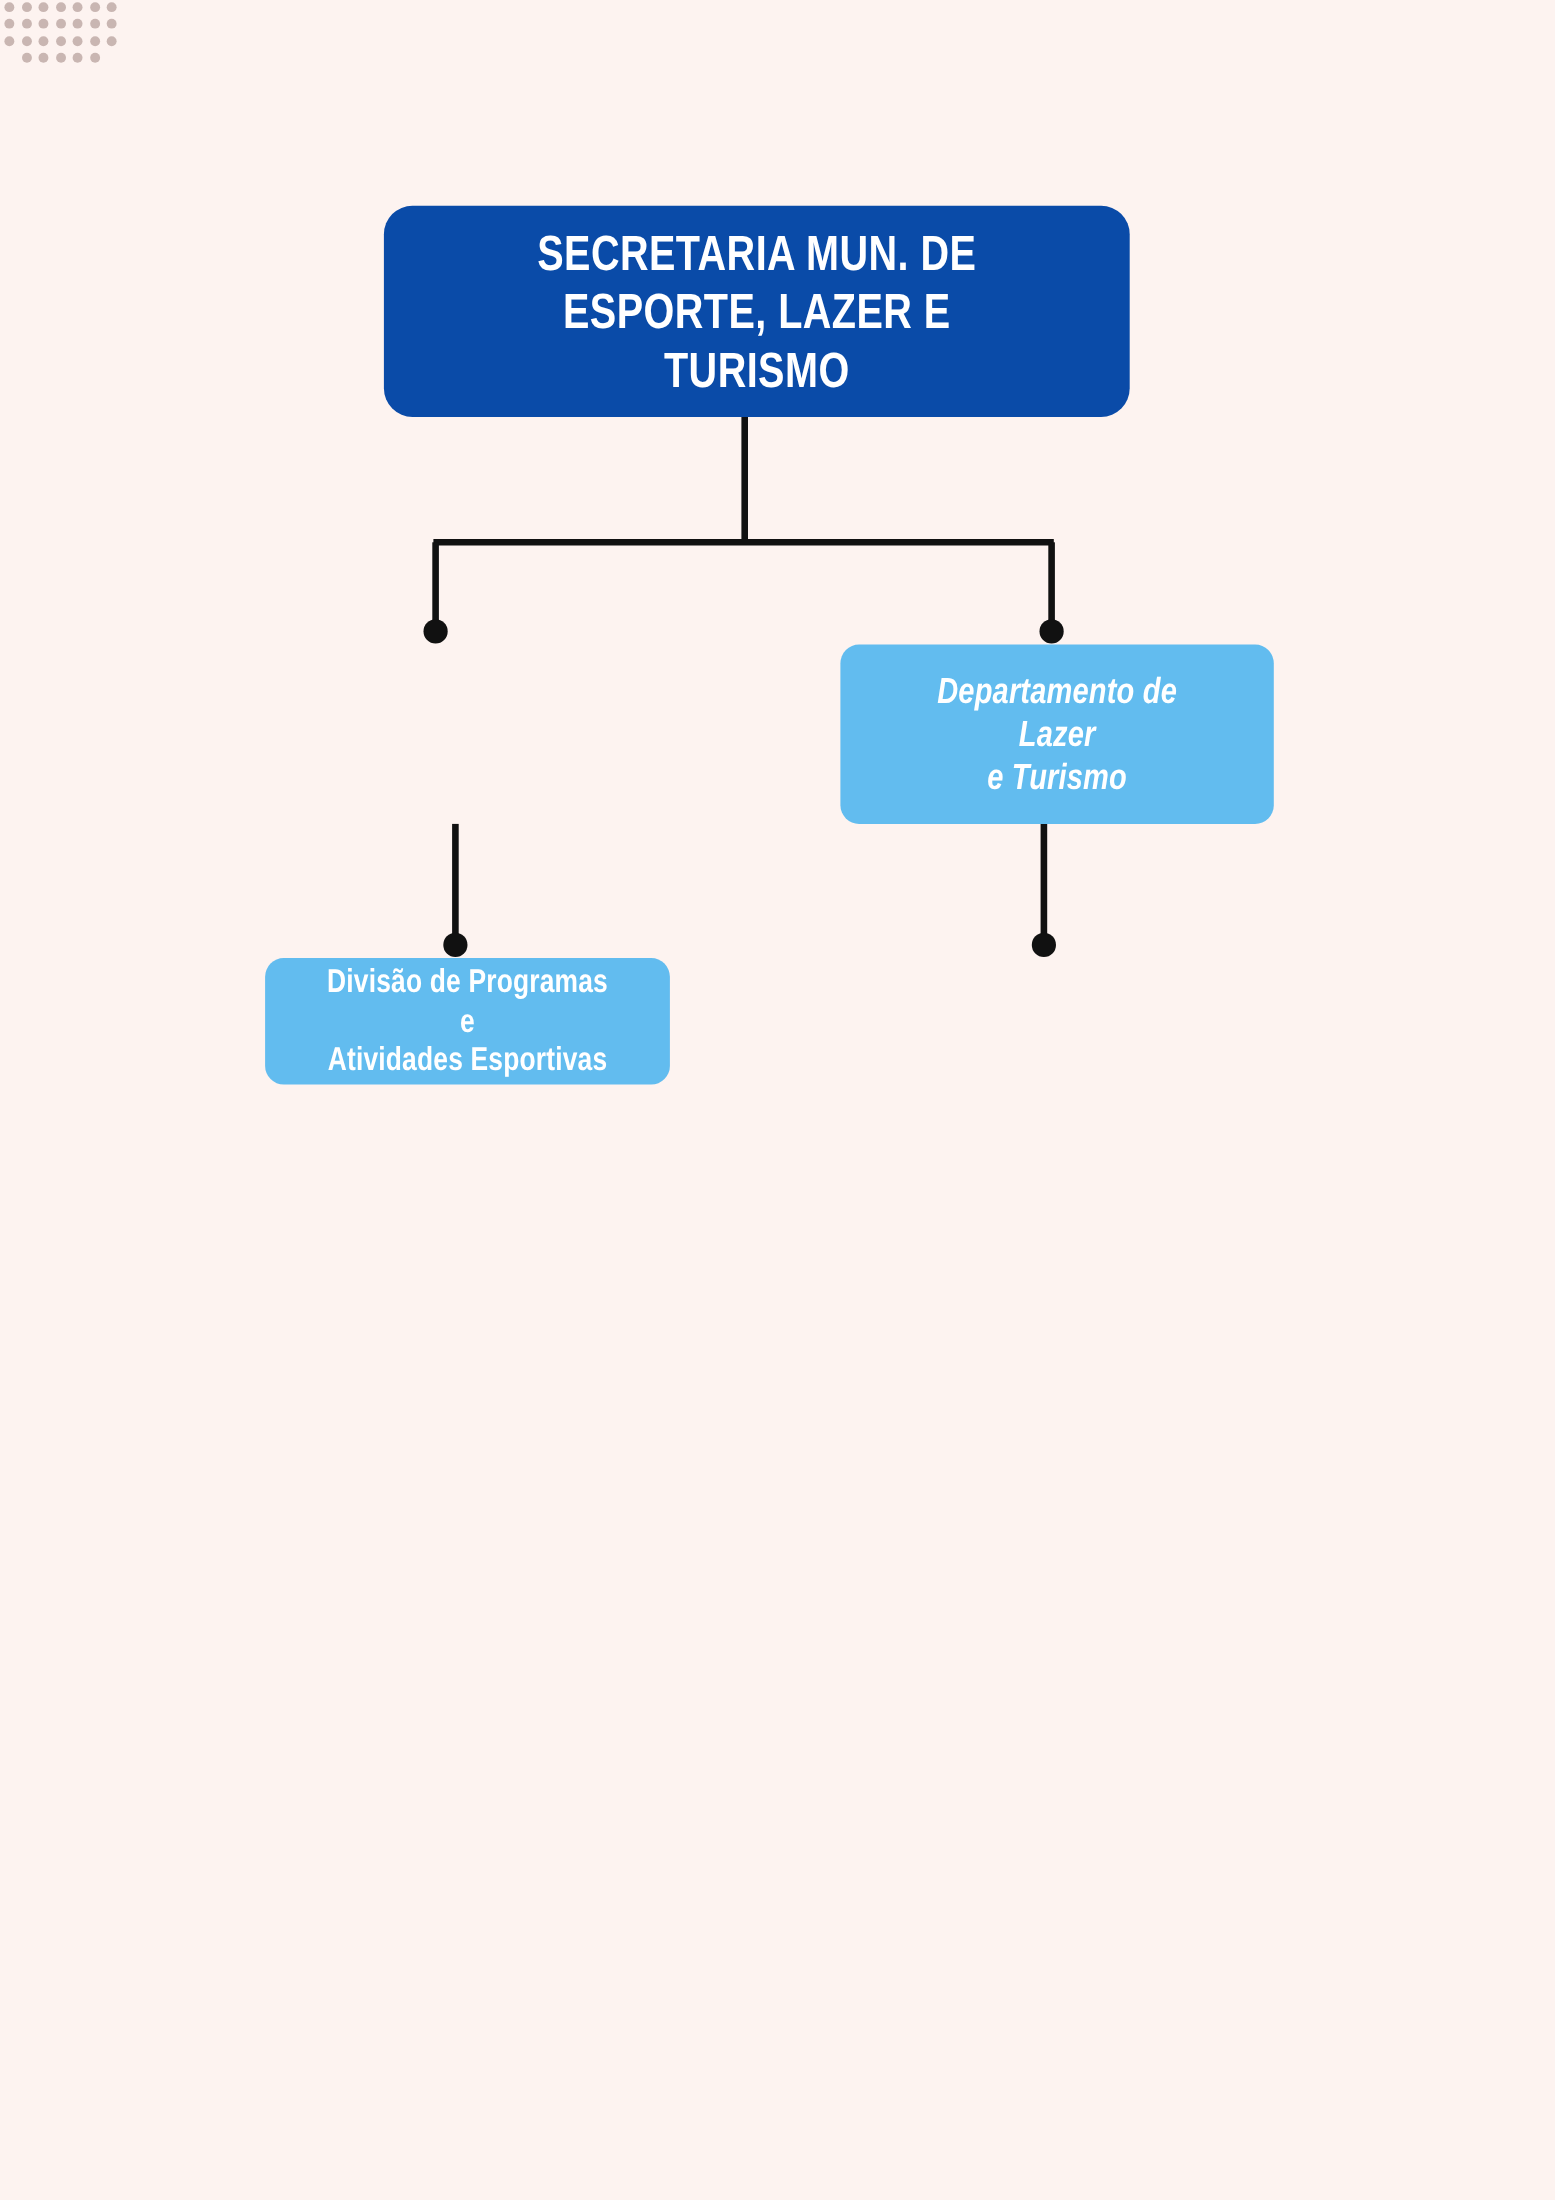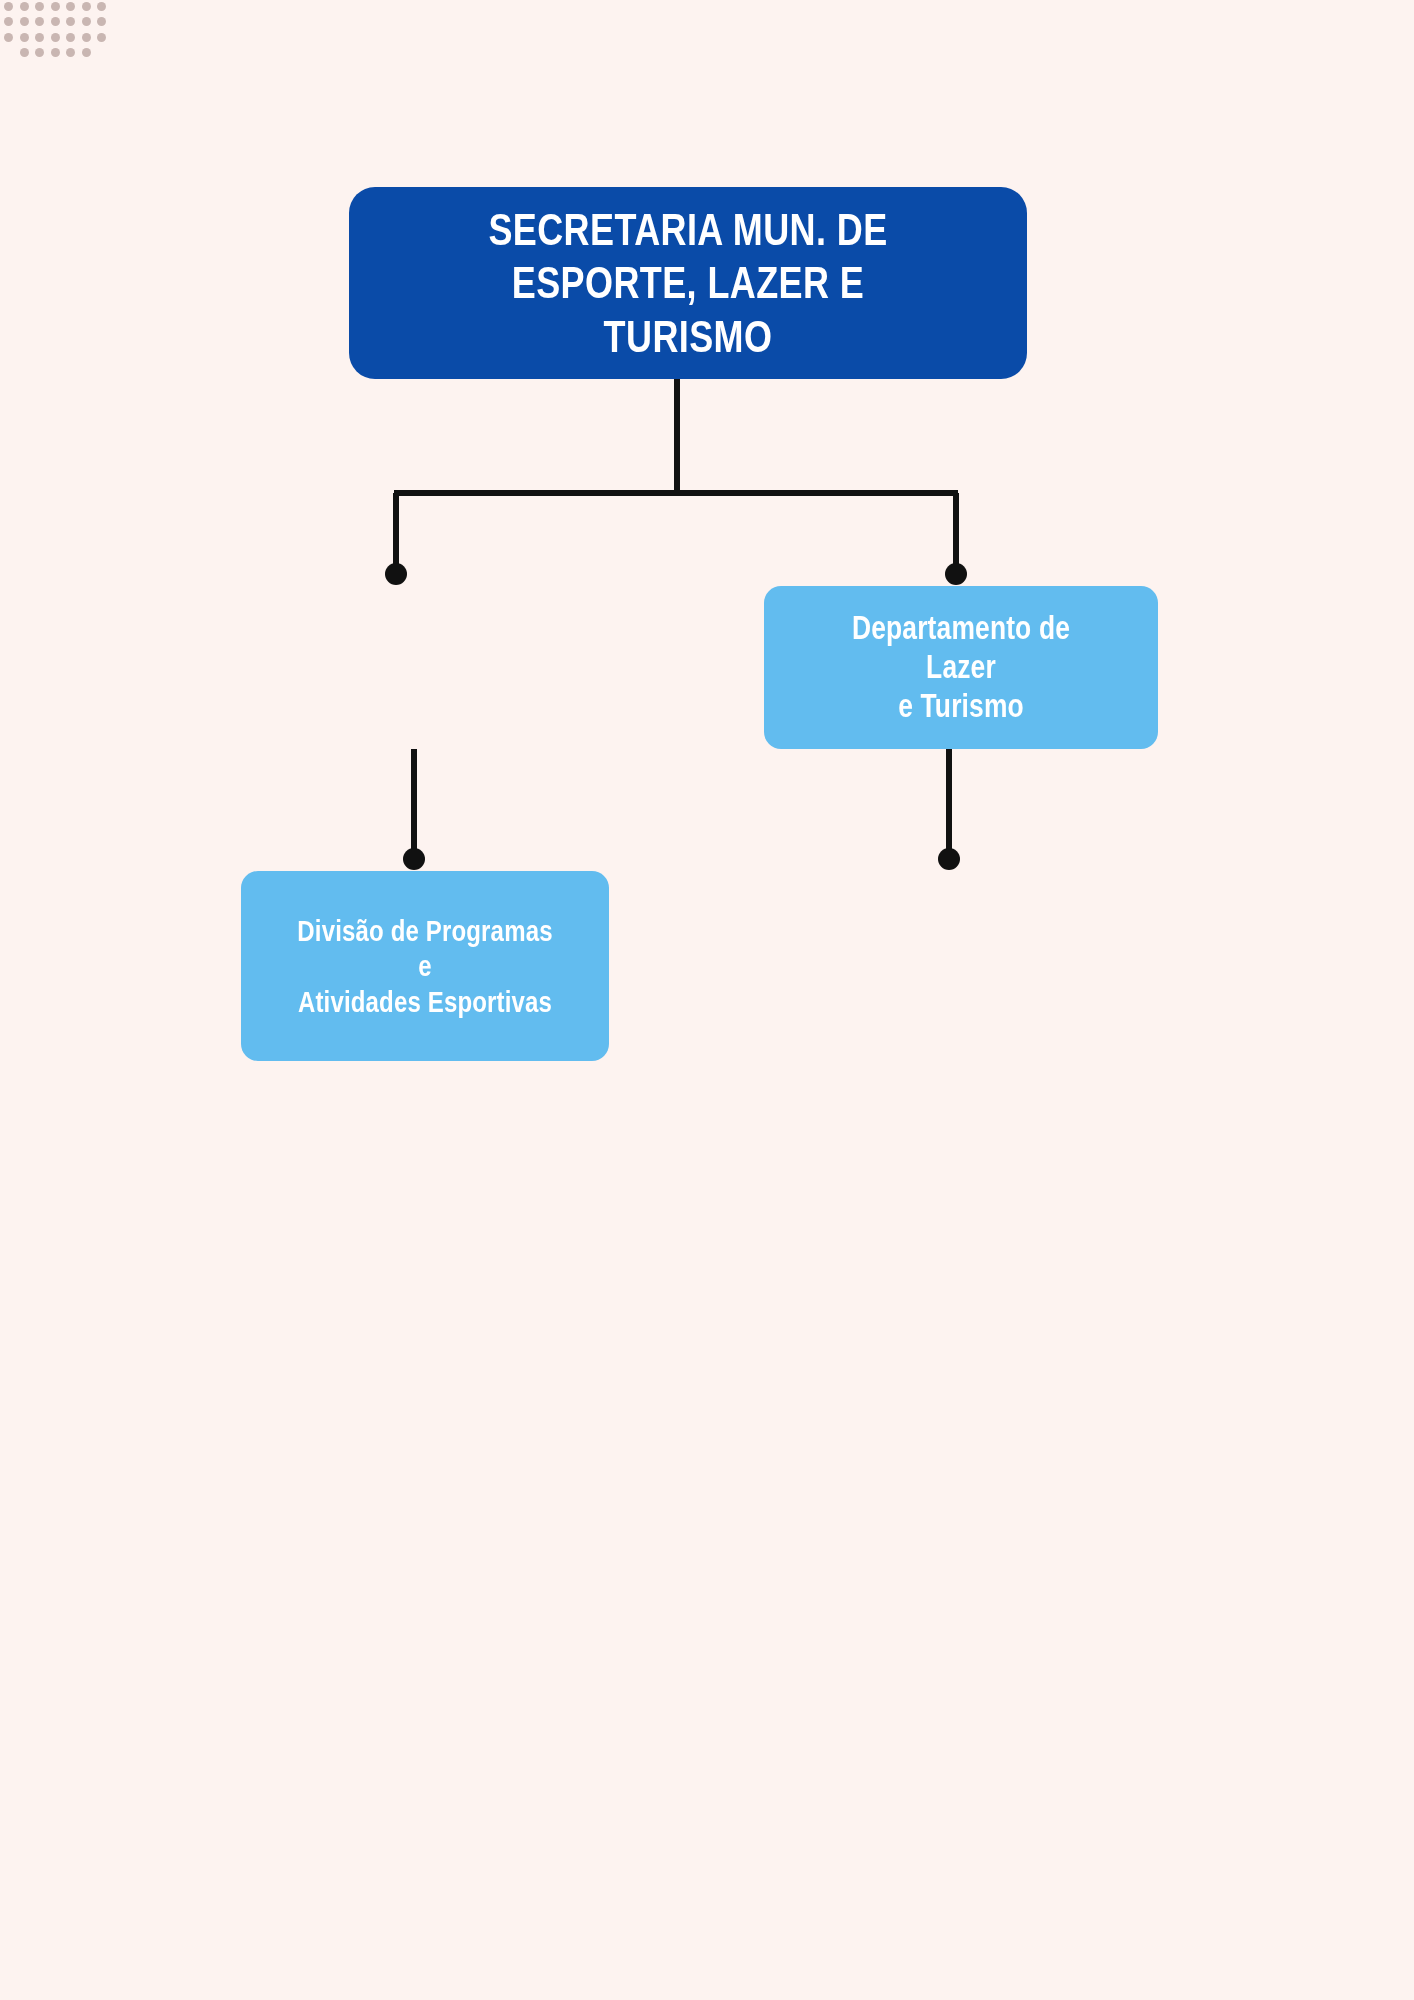--- a/index.html
+++ b/index.html
@@ -89,26 +89,26 @@
     top: 586px;
     height: 163px;
     background: #62bcef;
     border-radius: 17px;
     font-size: 33px;
     transform: none;
   }
   .dept .label { transform: scaleX(0.80); display:block; }
 
   #node-dept-esporte    { left: 217px; width: 394px; }
-  #node-dept-lazer      { left: 753px; width: 394px; }
+  #node-dept-lazer      { left: 753px; width: 394px; font-style: italic; }
 
   
   .div-node {
     top: 871px;
-    height: 190px;
+    height: 115px;
     background: #62bcef;
     border-radius: 17px;
     font-size: 30px;
     transform: none;
   }
   .div-node .label { transform: scaleX(0.80); display:block; }
 
   #node-div-esportivas  { left: 230px; width: 368px; }
   #node-div-turistico   { left: 765px; width: 368px; }
 </style>

